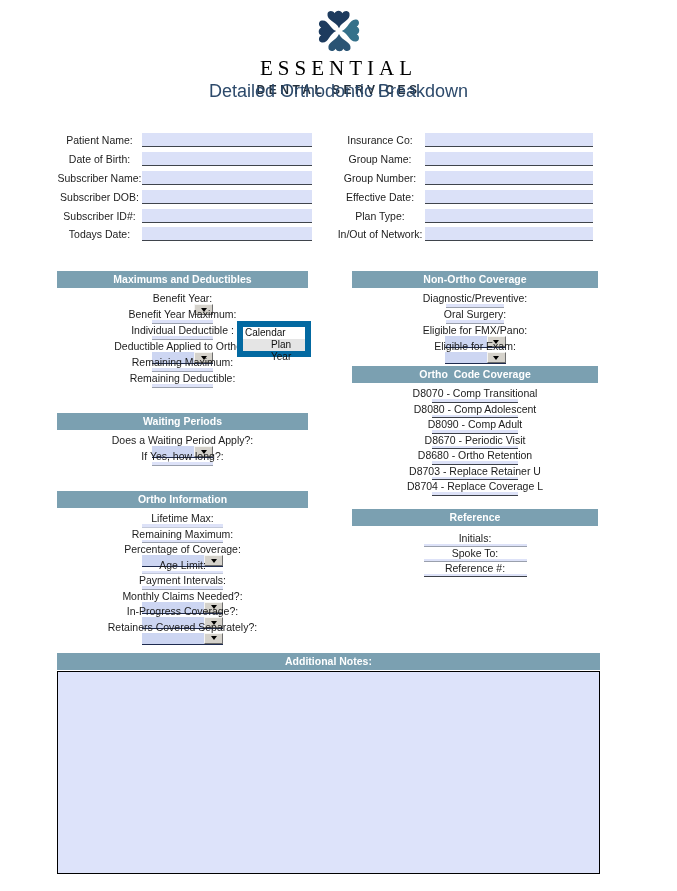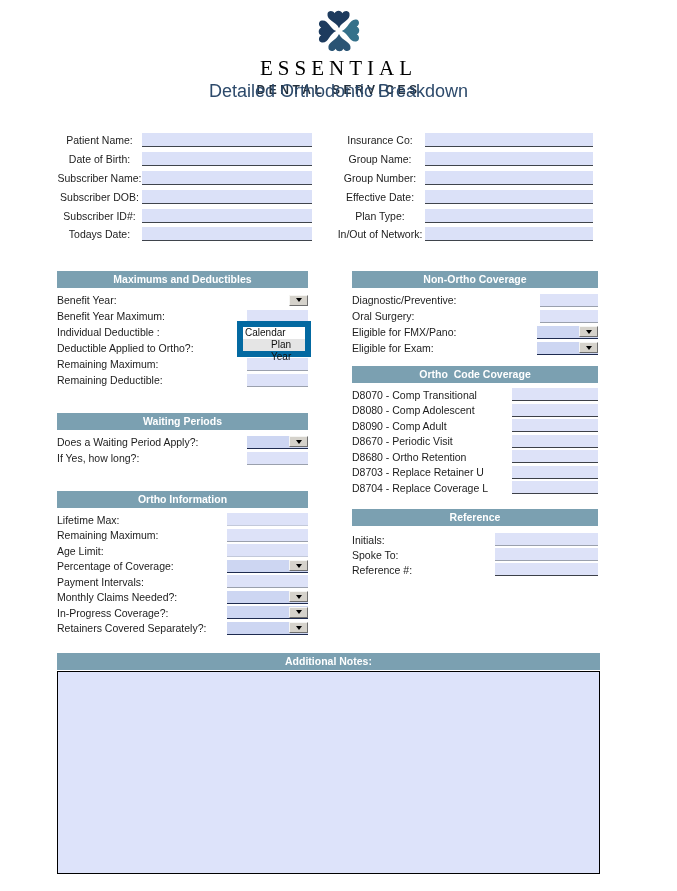--- a/index.html
+++ b/index.html
@@ -25,21 +25,21 @@
   .pi-col.right .pi-label{width:90px;}
   .pi-input{flex:1;height:13px;background:#dbe1f8;border-bottom:1px solid #3f444c;}
 
   
   .section{position:absolute;}
   .sec-left{left:57px;width:251px;}
   .sec-right{left:352px;width:246px;}
   .sec-bar{height:17px;line-height:17px;background:#7ba0b1;color:#ffffff;
            font-size:10.5px;font-weight:bold;text-align:center;white-space:pre;}
   .sec-body{padding-top:4px;position:relative;}
-  .row{display:flex;justify-content:space-between;align-items:center;height:16px;}
+  .row{display:flex;justify-content:space-between;align-items:center;height:16px;flex-direction:column;}
   .row.h155{height:15.5px;}
   .row.h15{height:15px;}
   .row-label{font-size:10.5px;color:#1c1c1c;white-space:pre;}
   .inp{background:#dde2f8;border-bottom:1px solid #9aa0ad;height:12px;}
   .inp.plain-lt{border-bottom:1px solid #c3c9da;}
   .inp.dark-line{border-bottom:1px solid #3c4048;}
   .dd{background:#cdd6f2;border-bottom:1.5px solid #1e2b4f;height:12px;
       display:flex;justify-content:flex-end;align-items:center;}
   .dd.bare{background:transparent;border-bottom:none;}
   .dd-btn{width:19px;height:11px;background:#d5d2cb;box-sizing:border-box;
@@ -202,30 +202,30 @@
     <div class="sec-body">
       <div class="row h155">
         <span class="row-label">Lifetime Max:</span>
         <div class="inp plain-lt w81"></div>
       </div>
       <div class="row h155">
         <span class="row-label">Remaining Maximum:</span>
         <div class="inp w81"></div>
       </div>
       <div class="row h155">
+        <span class="row-label">Percentage of Coverage:</span>
+        <div class="dd w81">
+          <span class="dd-btn">
+              <span class="dd-arrow"></span>
+            </span>
+        </div>
+      </div>
+      <div class="row h155">
         <span class="row-label">Age Limit:</span>
         <div class="inp plain-lt w81"></div>
-      </div>
-      <div class="row h155">
-        <span class="row-label">Percentage of Coverage:</span>
-        <div class="dd w81">
-          <span class="dd-btn">
-              <span class="dd-arrow"></span>
-            </span>
-        </div>
       </div>
       <div class="row h155">
         <span class="row-label">Payment Intervals:</span>
         <div class="inp w81"></div>
       </div>
       <div class="row h155">
         <span class="row-label">Monthly Claims Needed?:</span>
         <div class="dd w81">
           <span class="dd-btn">
               <span class="dd-arrow"></span>

